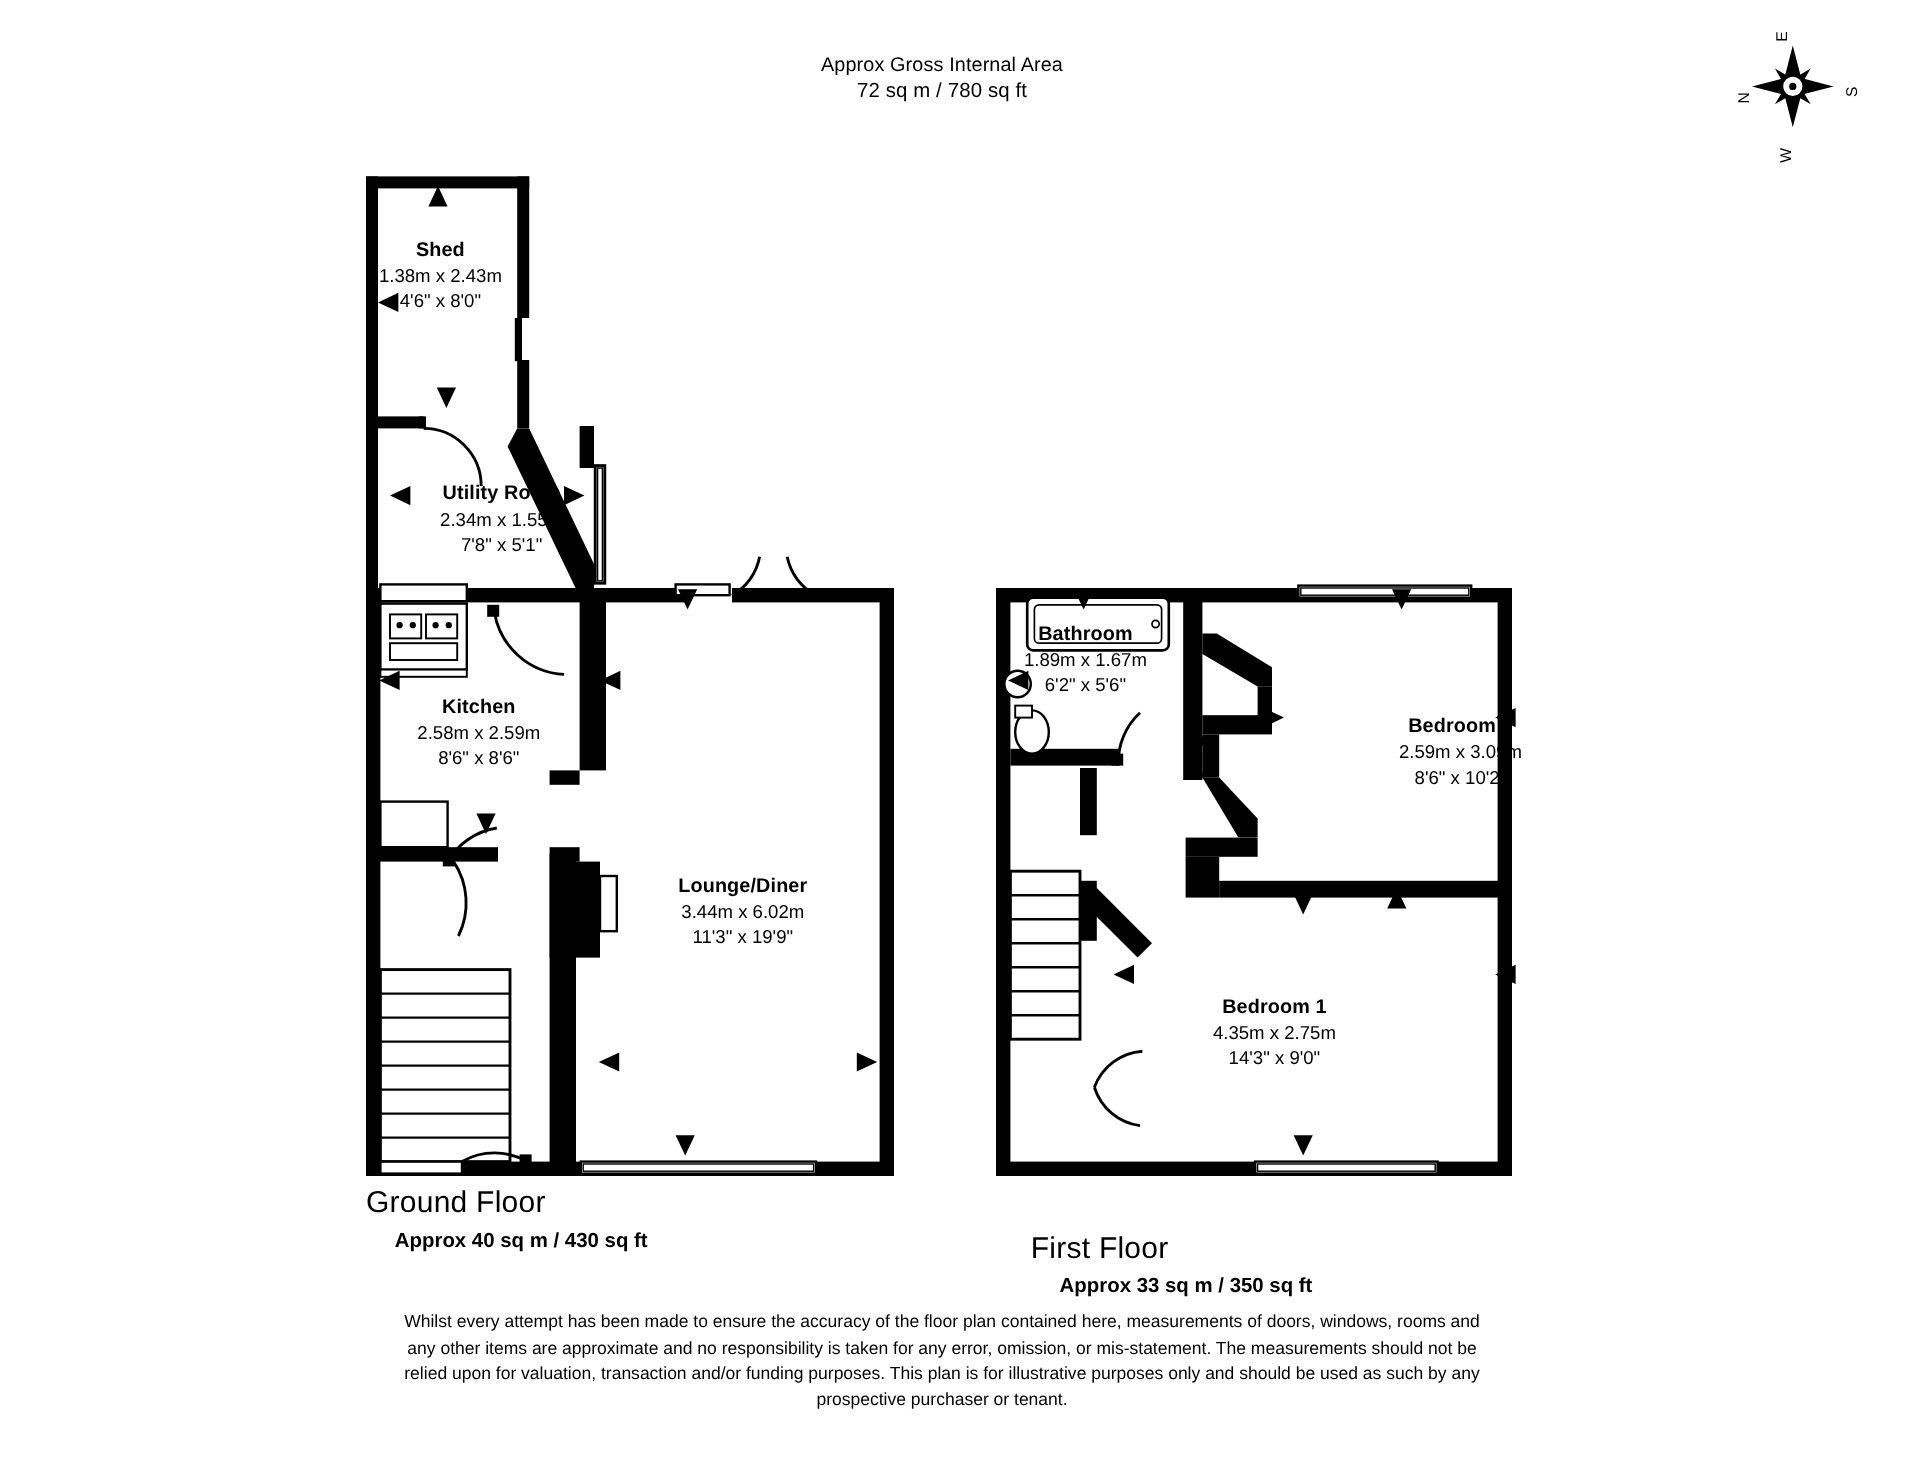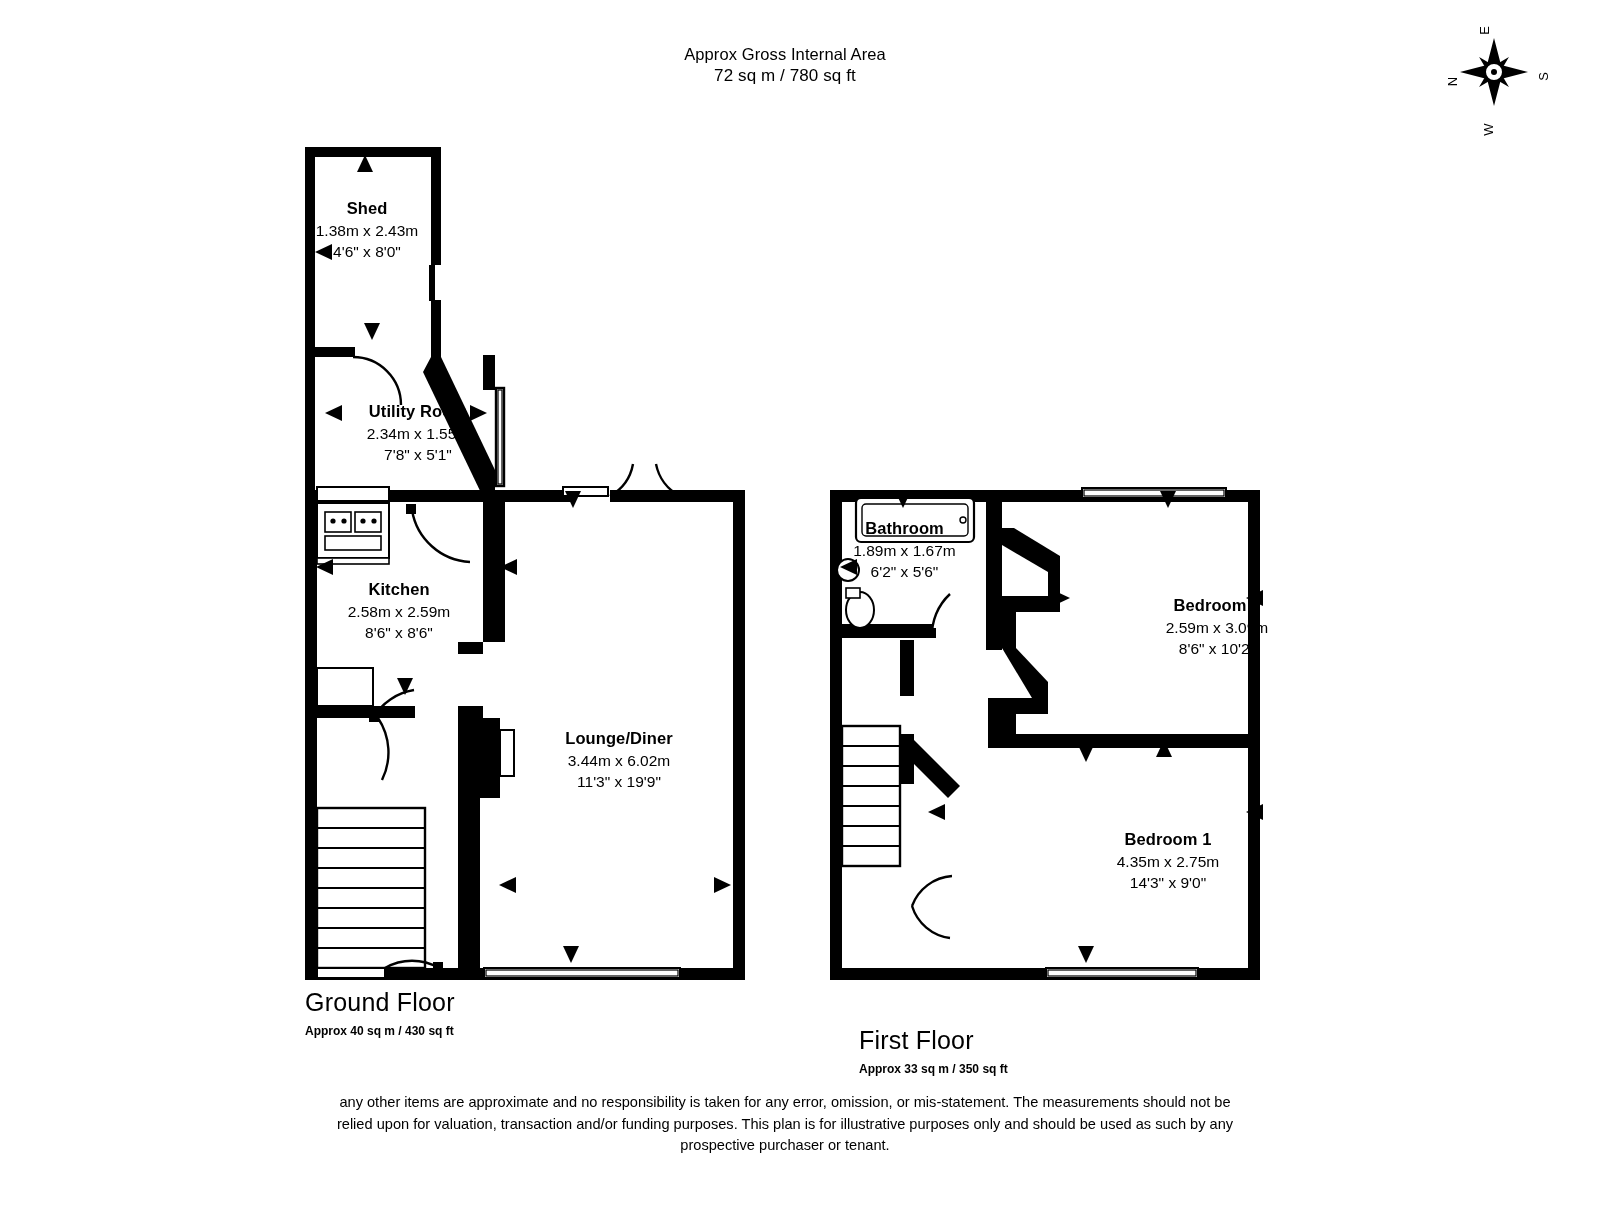--- a/index.html
+++ b/index.html
@@ -74,23 +74,24 @@
   .floor-caption {
     position: absolute;
     white-space: nowrap;
   }
   .floor-caption .title {
     font-size: 25px;
     font-weight: normal;
     letter-spacing: 0.2px;
   }
   .floor-caption .sub {
-    font-size: 12px;
+    font-size: 17px;
     font-weight: bold;
     margin-top: 7px;
+    margin-left: 24px;
   }
 
   
   .disclaimer {
     position: absolute;
     left: 305px;
     top: 1092px;
     width: 960px;
     text-align: center;
     font-size: 14.6px;
@@ -366,35 +367,36 @@
     <div class="dim">1.89m x 1.67m</div>
     <div class="dim">6'2" x 5'6"</div>
   </div>
 
   <div class="room-label" style="left:1117px; top:595px; width:200px;text-align:center;">
     <div class="name">Bedroom 2</div>
     <div class="dim">2.59m x 3.09m</div>
     <div class="dim">8'6" x 10'2"</div>
   </div>
 
-  <div class="room-label" style="left:1068px; top:829px; width:200px;">
+  <div class="room-label" style="left:962px; top:829px; width:200px;">
     <div class="name">Bedroom 1</div>
     <div class="dim">4.35m x 2.75m</div>
     <div class="dim">14'3" x 9'0"</div>
   </div>
 
   <div class="floor-caption" style="left:305px; top:988px;">
     <div class="title">Ground Floor</div>
     <div class="sub">Approx 40 sq m / 430 sq ft</div>
   </div>
 
   <div class="floor-caption" style="left:859px; top:1026px;">
     <div class="title">First Floor</div>
     <div class="sub">Approx 33 sq m / 350 sq ft</div>
   </div>
 
   <div class="disclaimer">
+    <div>Whilst every attempt has been made to ensure the accuracy of the floor plan contained here, measurements of doors, windows, rooms and</div>
     <div>any other items are approximate and no responsibility is taken for any error, omission, or mis-statement. The measurements should not be</div>
     <div>relied upon for valuation, transaction and/or funding purposes. This plan is for illustrative purposes only and should be used as such by any</div>
     <div>prospective purchaser or tenant.</div>
   </div>
 
 </div>
 
 </body></html>

